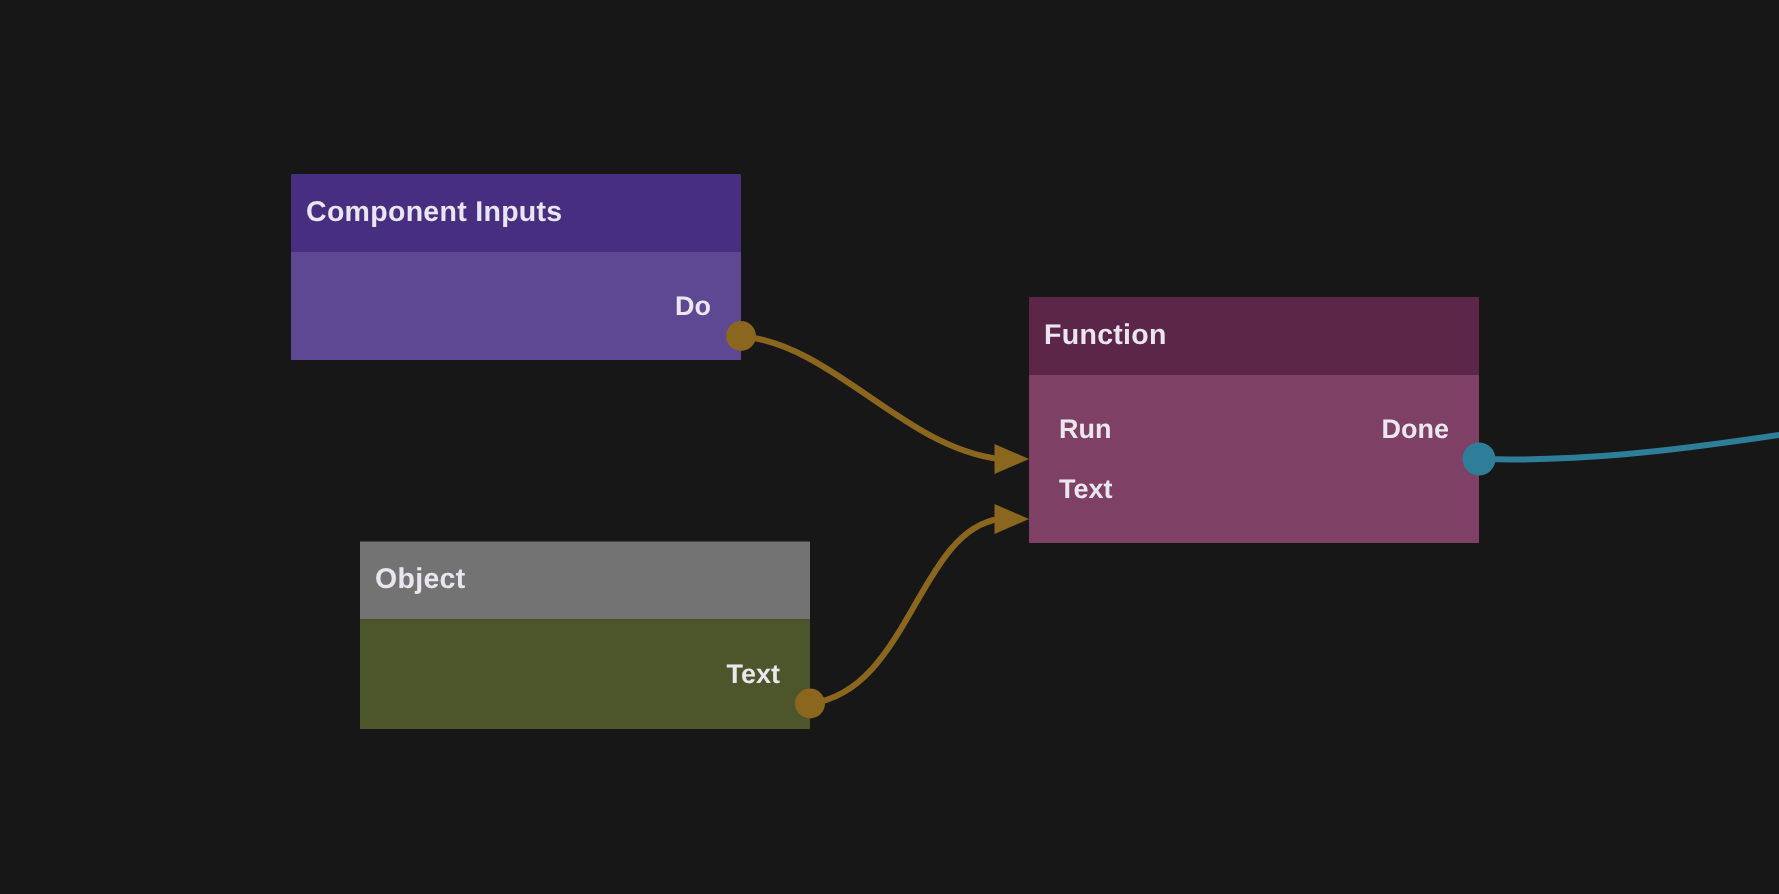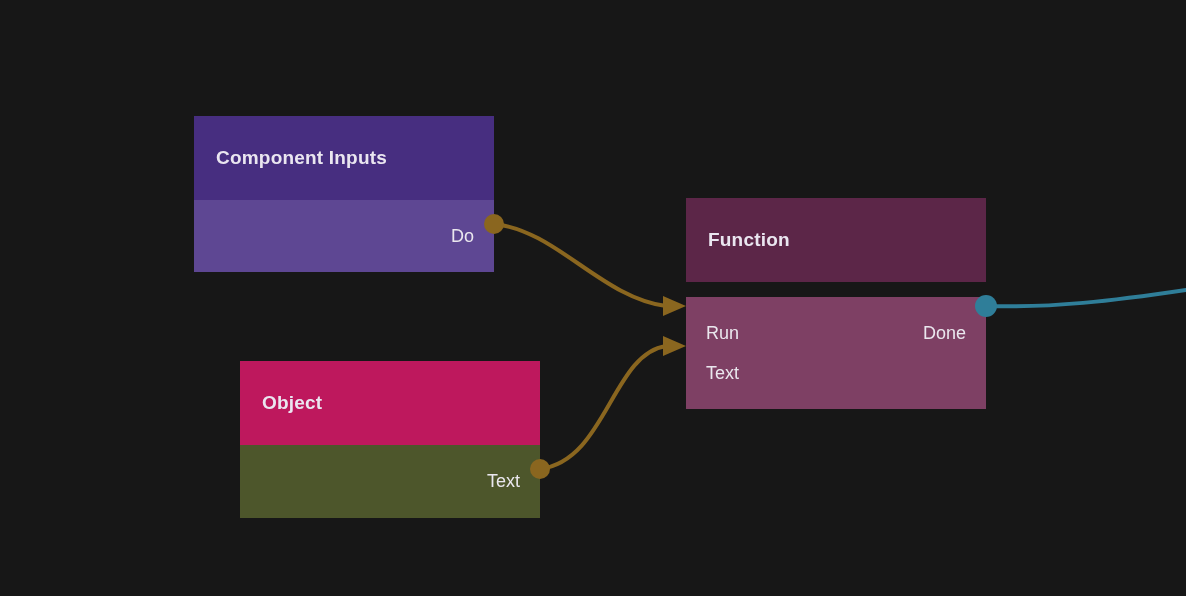--- a/index.html
+++ b/index.html
@@ -9,24 +9,24 @@
     width: 1186px;
     height: 596px;
     overflow: hidden;
     background: #171717;
   }
   .node {
     position: absolute;
     width: 300px;
   }
   .node-header {
-    height: 84px;
+    height: 52px;
     display: flex;
     align-items: center;
-    padding: 0 22px;
+    padding: 0 10px;
     box-sizing: border-box;
   }
   .node-title {
     color: #eae6f0;
     font-size: 19px;
     font-weight: 600;
     letter-spacing: 0.2px;
     white-space: nowrap;
   }
   .node-body {
@@ -35,21 +35,21 @@
   }
   .port-row {
     height: 40px;
     display: flex;
     align-items: center;
     padding: 0 20px;
   }
   .port-label {
     color: #eae7ee;
     font-size: 18px;
-    font-weight: 400;
+    font-weight: 700;
     white-space: nowrap;
   }
   .port-label.out { margin-left: auto; }
   .wires {
     position: absolute;
     left: 0; top: 0;
     width: 1186px;
     height: 596px;
     pointer-events: none;
   }
@@ -67,33 +67,33 @@
       <div class="port-row">
         <span class="port-label out">Do</span>
       </div>
     </div>
   </div>
 
   <div class="node" style="left:686px; top:198px;">
     <div class="node-header" style="background: rgb(92, 38, 72); align-items: center;">
       <span class="node-title">Function</span>
     </div>
-    <div class="node-body" style="height: 112px; background: rgb(126, 64, 100); margin-top: 15px;">
+    <div class="node-body" style="height: 112px; background: rgb(126, 64, 100);">
       <div class="port-row">
         <span class="port-label">Run</span>
         <span class="port-label out">Done</span>
       </div>
       <div class="port-row">
         <span class="port-label">Text</span>
       </div>
     </div>
   </div>
 
   <div class="node" style="left:240px; top:361px;">
-    <div class="node-header" style="background: #be185d;">
+    <div class="node-header" style="background: #737373;">
       <span class="node-title">Object</span>
     </div>
     <div class="node-body" style="height: 73px; background: rgb(77, 86, 43);">
       <div class="port-row">
         <span class="port-label out">Text</span>
       </div>
     </div>
   </div>
 
   <svg class="wires" viewBox="0 0 1186 596">

